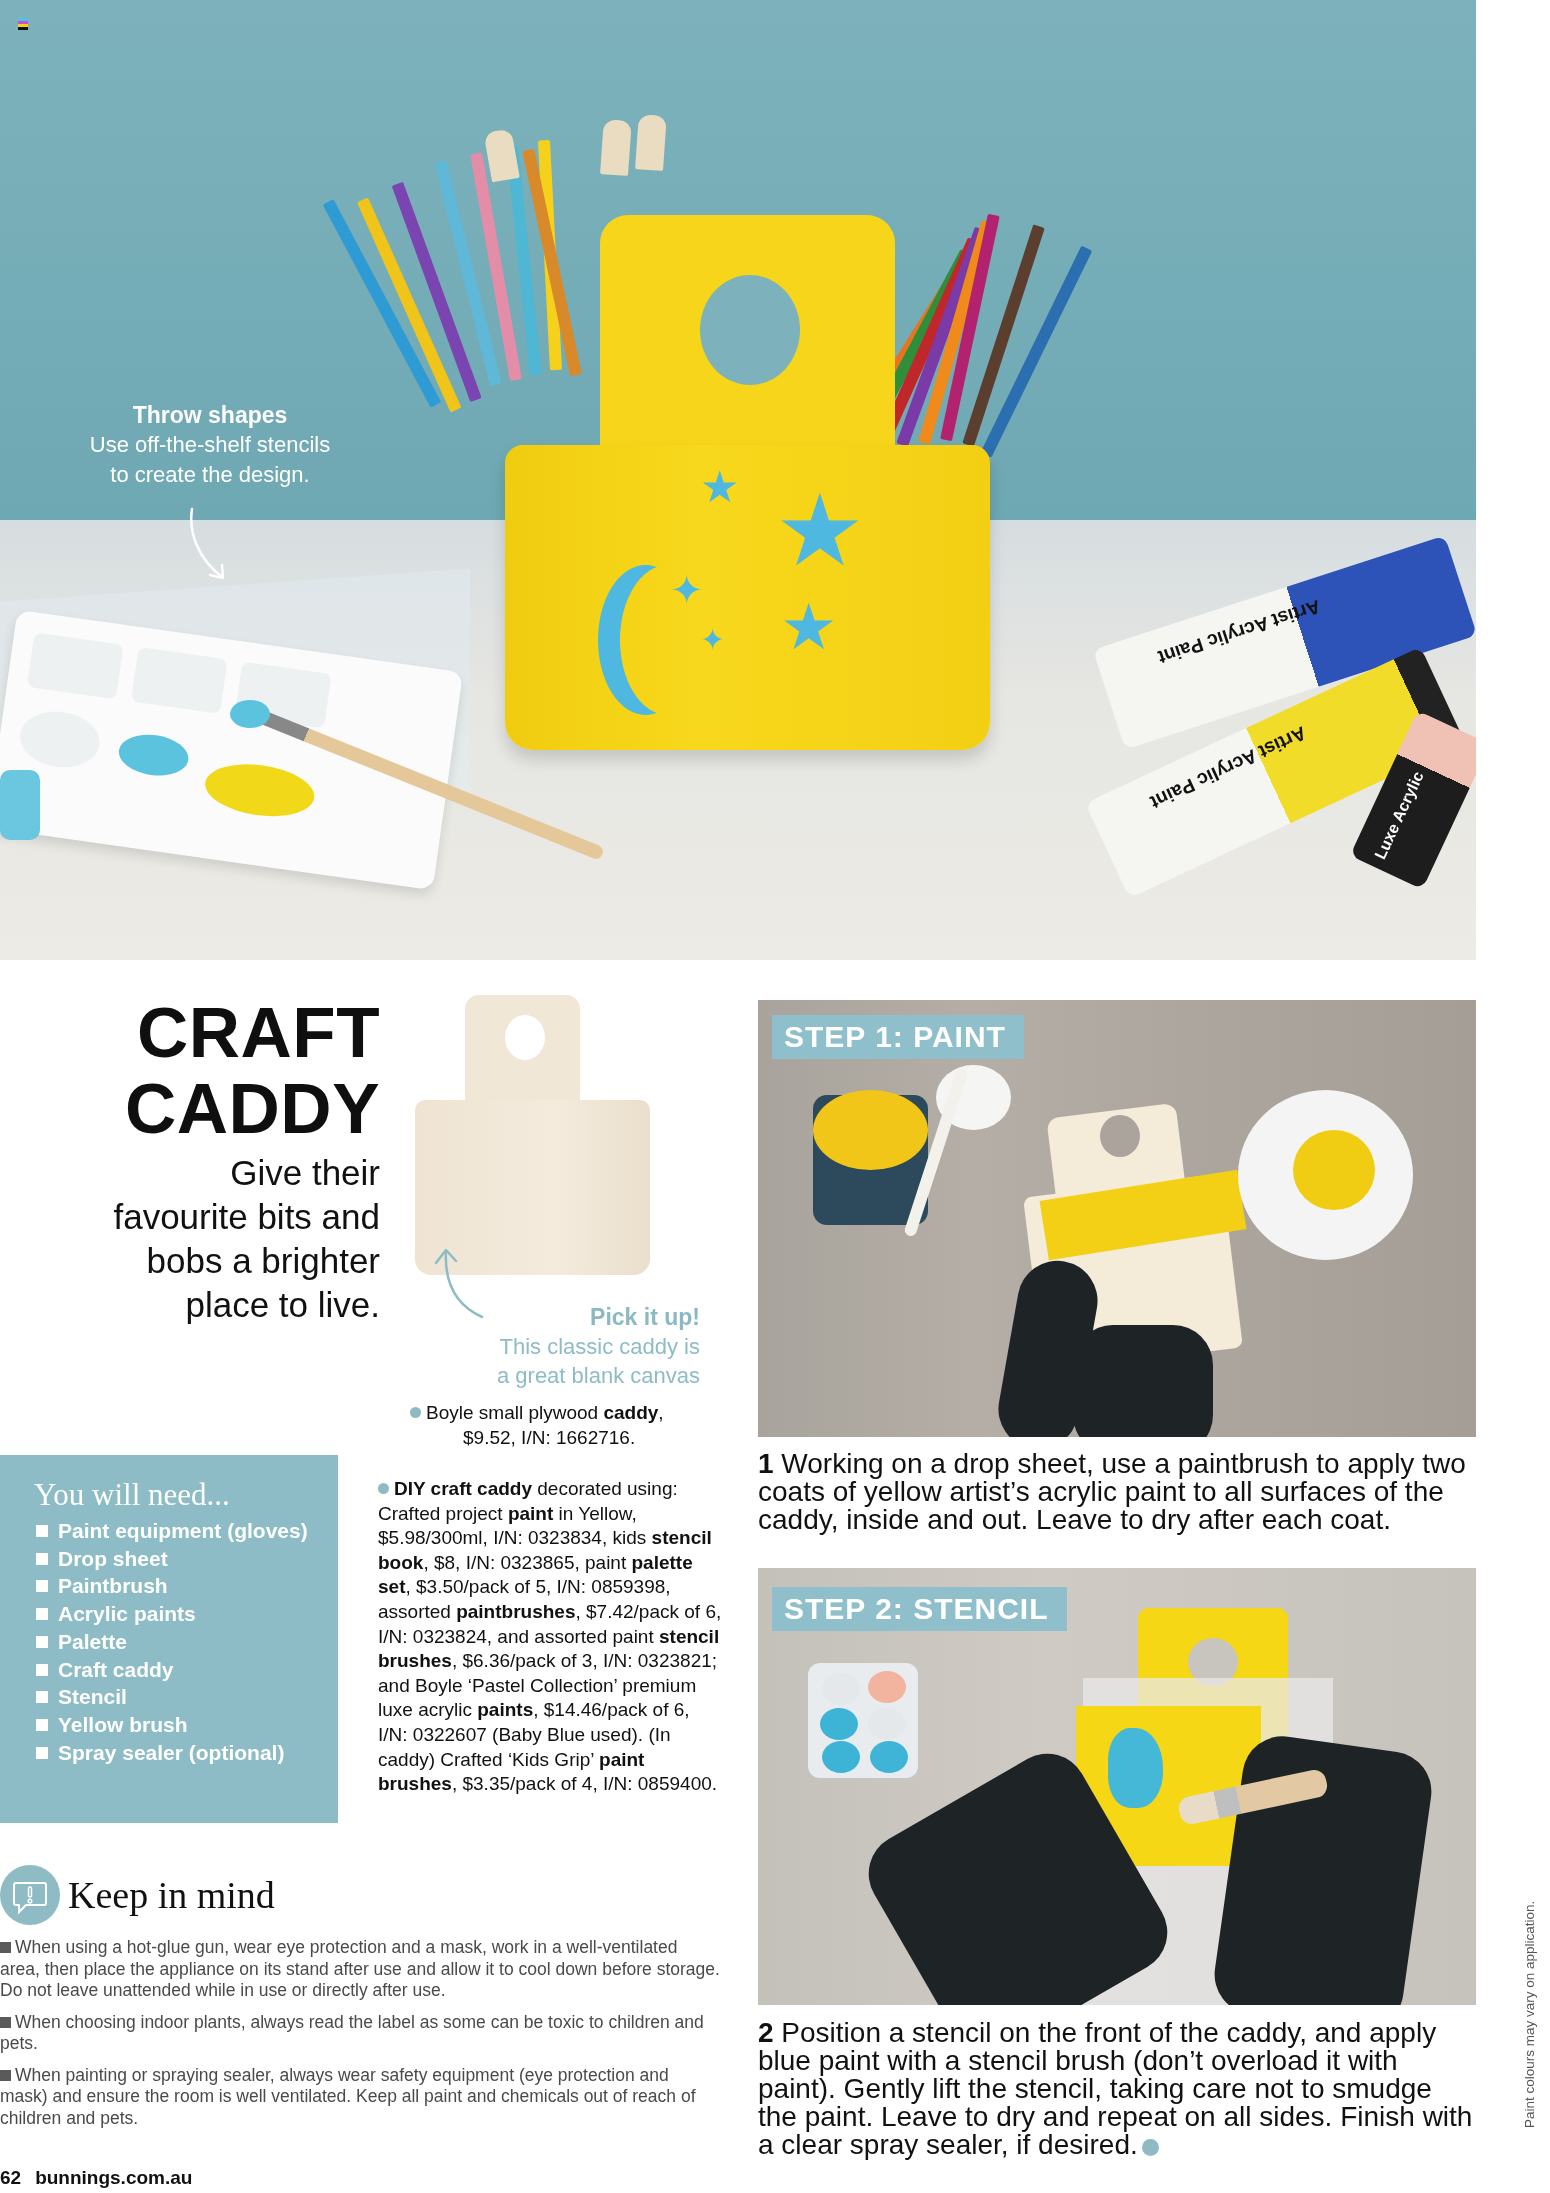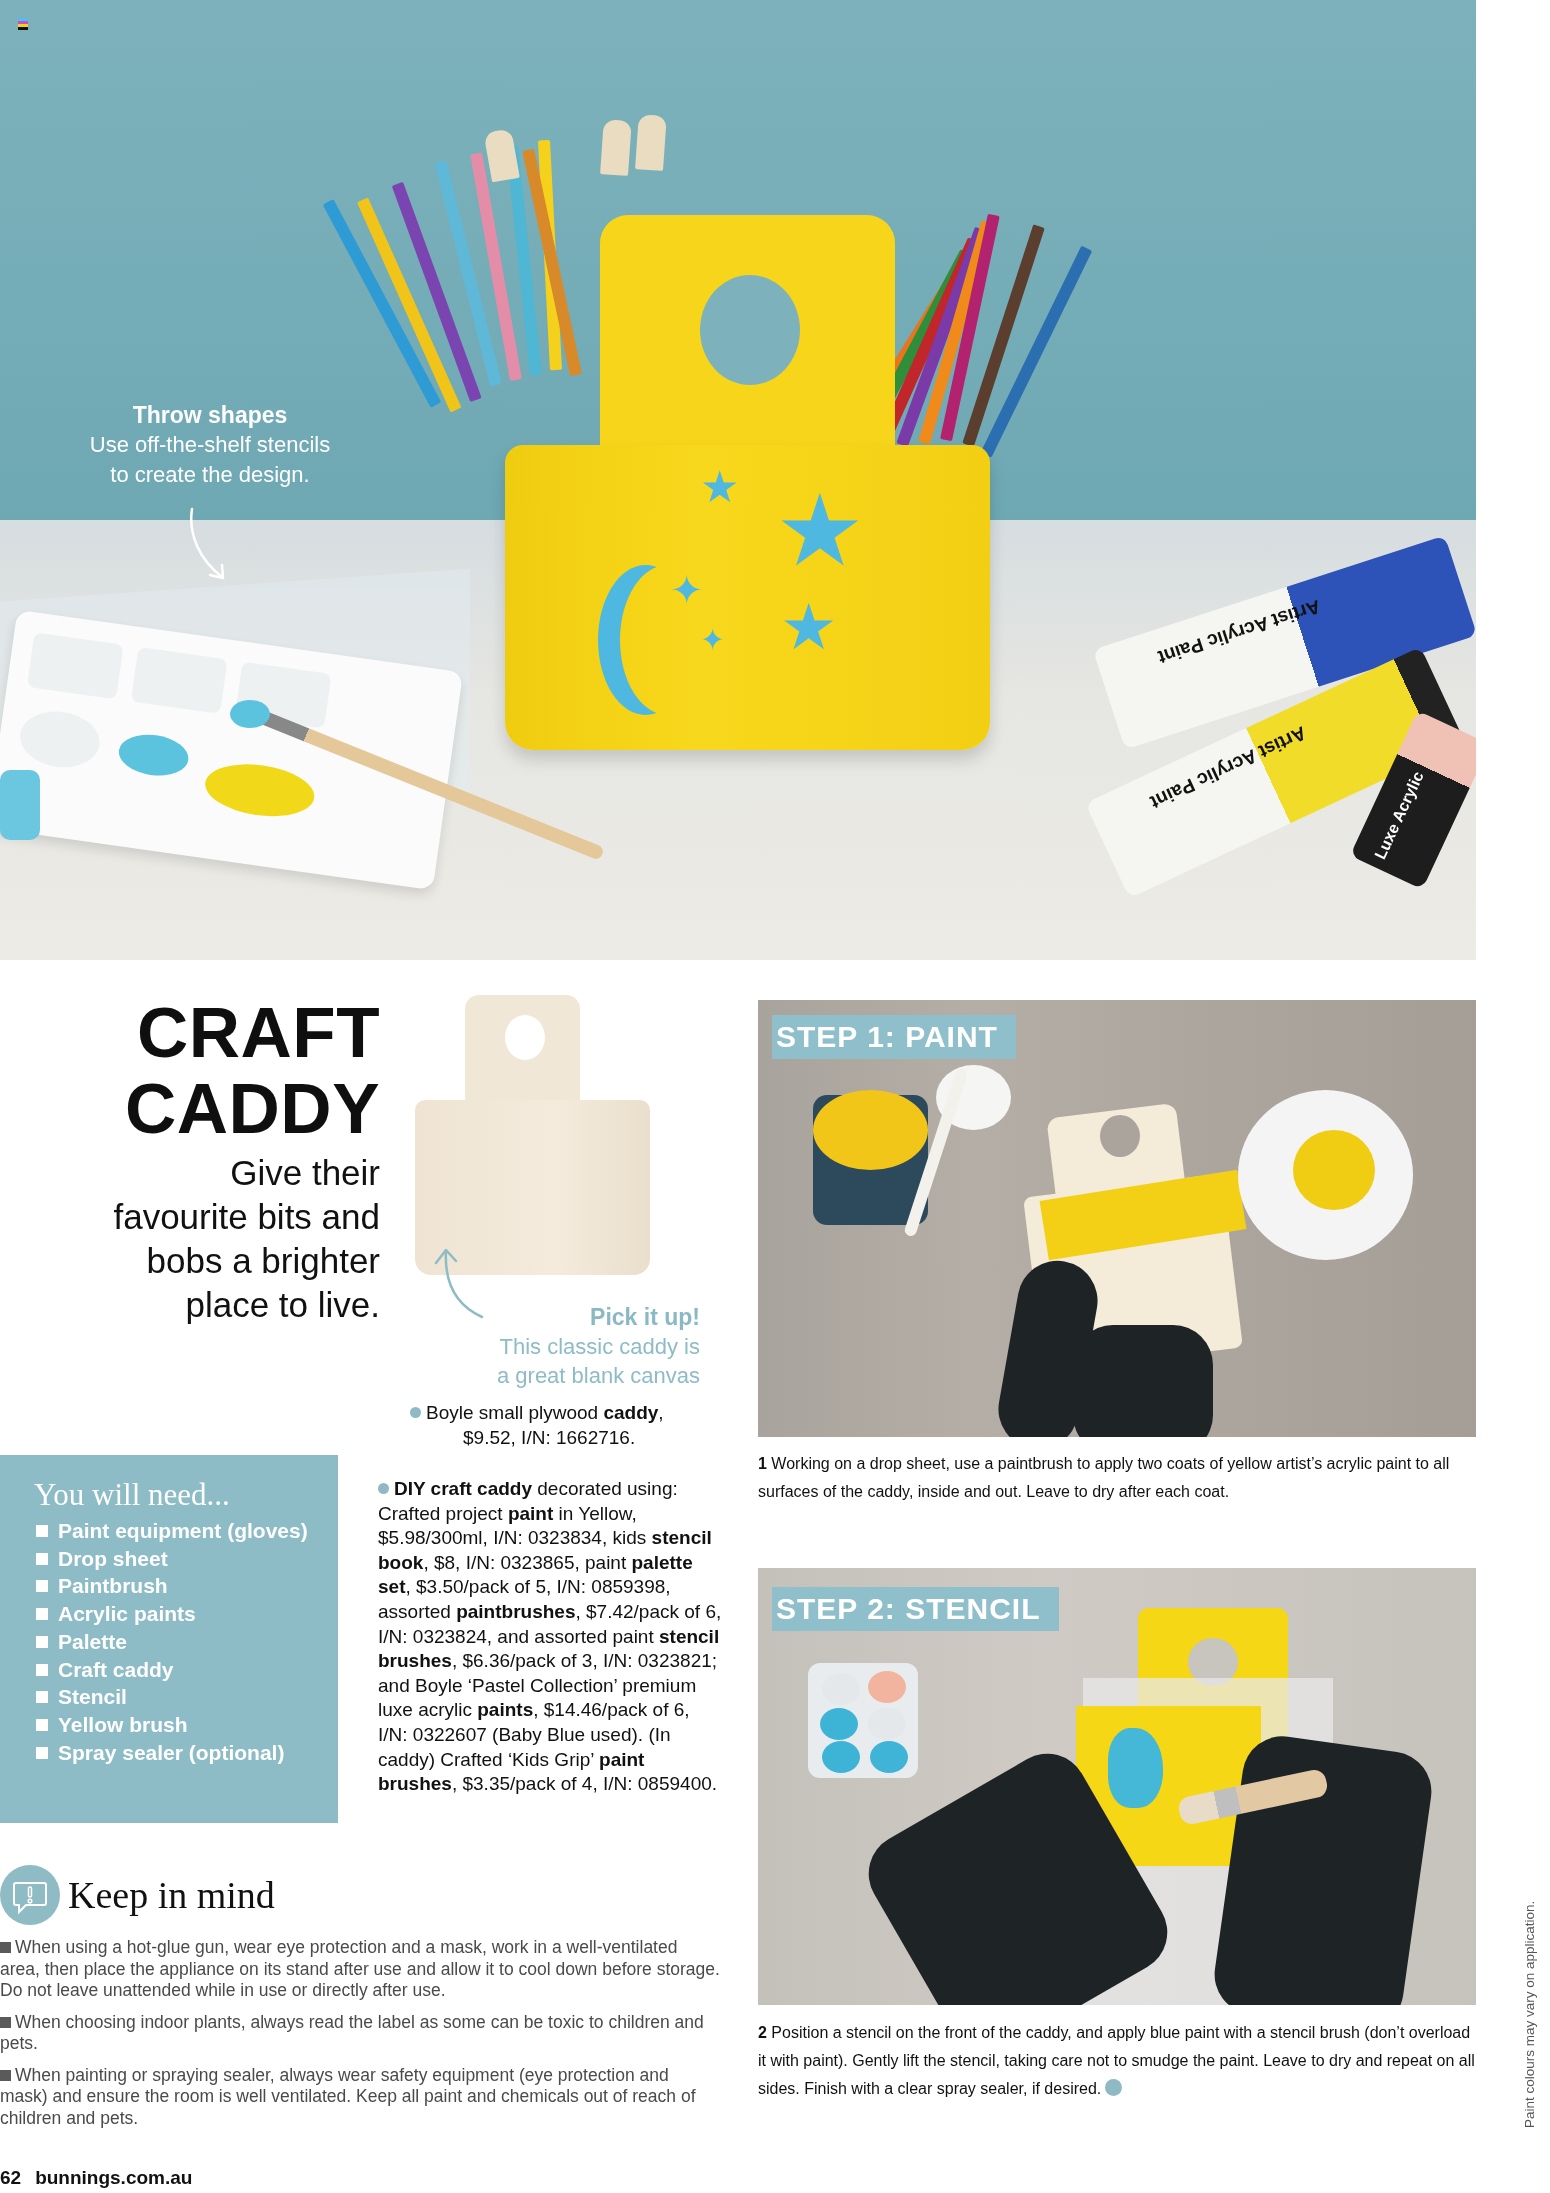--- a/index.html
+++ b/index.html
@@ -95,21 +95,21 @@
   .keep .sq { display: inline-block; width: 11px; height: 11px; background: #5a5a5a; margin-right: 4px; vertical-align: 0px; }
 
   
   .footer { position: absolute; left: 0; top: 2167px; font-weight: 700; font-size: 19px; line-height: 22px; color: #111; }
   .footer .page-no { margin-right: 14px; }
 
   
   .step-photo { position: absolute; left: 758px; width: 718px; overflow: hidden; }
   .step1-photo { top: 1000px; height: 437px; background: linear-gradient(90deg,#a8a39c 0%, #b4aea6 30%, #aca69e 60%, #a49e97 100%); }
   .step2-photo { top: 1568px; height: 437px; background: linear-gradient(90deg,#c4c0ba 0%, #cfcbc4 40%, #c6c2bc 100%); }
-  .step-badge { position: absolute; left: 14px; top: 15px; background: #8fbfca; color: #ffffff; font-weight: 700; font-size: 30px; line-height: 44px; padding: 0 18px 0 4px; letter-spacing: 1px; }
+  .step-badge { position: absolute; left: 14px; top: 15px; background: #8fbfca; color: #ffffff; font-weight: 700; font-size: 30px; line-height: 44px; padding: 0 18px 0 12px; letter-spacing: 1px; }
   .step2-photo .step-badge { top: 19px; }
 
   .s1-jar { position: absolute; left: 55px; top: 95px; width: 115px; height: 130px; background: #2d4a5c; border-radius: 14px; }
   .s1-jar-top { position: absolute; left: 55px; top: 90px; width: 115px; height: 80px; background: #f2c618; border-radius: 50%; }
   .s1-lid { position: absolute; left: 178px; top: 65px; width: 75px; height: 65px; background: #f5f5f3; border-radius: 50%; }
   .s1-stick { position: absolute; left: 172px; top: 65px; width: 12px; height: 175px; background: #f3f1ec; transform: rotate(18deg); border-radius: 6px; }
   .s1-caddy-back { position: absolute; left: 300px; top: 110px; width: 130px; height: 200px; background: #f4ebd8; border-radius: 12px; transform: rotate(-7deg); }
   .s1-caddy-hole { position: absolute; left: 342px; top: 115px; width: 40px; height: 42px; border-radius: 50%; background: #aaa49c; }
   .s1-caddy-front { position: absolute; left: 275px; top: 185px; width: 200px; height: 175px; background: #f4ebd8; transform: rotate(-7deg); border-radius: 8px; }
   .s1-paint-band { position: absolute; left: 285px; top: 185px; width: 200px; height: 60px; background: #f3d016; transform: rotate(-9deg); }
@@ -118,21 +118,21 @@
   .glove { position: absolute; background: #1e2326; border-radius: 40px; }
 
   .s2-palette { position: absolute; left: 50px; top: 95px; width: 110px; height: 115px; background: #e8ecee; border-radius: 12px; }
   .s2-palette .w { position: absolute; width: 38px; height: 32px; border-radius: 50%; }
   .s2-caddy-back { position: absolute; left: 380px; top: 40px; width: 150px; height: 190px; background: #f5d715; border-radius: 10px; }
   .s2-caddy-hole { position: absolute; left: 430px; top: 70px; width: 50px; height: 48px; border-radius: 50%; background: #c8c4be; }
   .s2-stencil { position: absolute; left: 325px; top: 110px; width: 250px; height: 327px; background: rgba(232,232,232,0.75); }
   .s2-caddy-front { position: absolute; left: 318px; top: 138px; width: 185px; height: 160px; background: #f5d715; }
   .s2-blue-blob { position: absolute; left: 350px; top: 160px; width: 55px; height: 80px; background: #45b8d8; border-radius: 40% 50% 45% 40%; }
 
-  .step-text { position: absolute; left: 758px; width: 718px; font-size: 16px; line-height: 28px; color: #111; }
+  .step-text { position: absolute; left: 758px; width: 718px; font-size: 28px; line-height: 28px; color: #111; }
   .step-text b { font-weight: 700; }
   .step1-text { top: 1450px; }
   .step2-text { top: 2019px; }
   .end-dot { display: inline-block; width: 17px; height: 17px; border-radius: 50%; background: #8fbac3; vertical-align: -2px; margin-left: 4px; }
 
   .disclaimer { position: absolute; left: 1522px; top: 2128px; transform: rotate(-90deg); transform-origin: left top; font-size: 13.5px; color: #555; white-space: nowrap; }
 </style>
 </head>
 <body>
 

